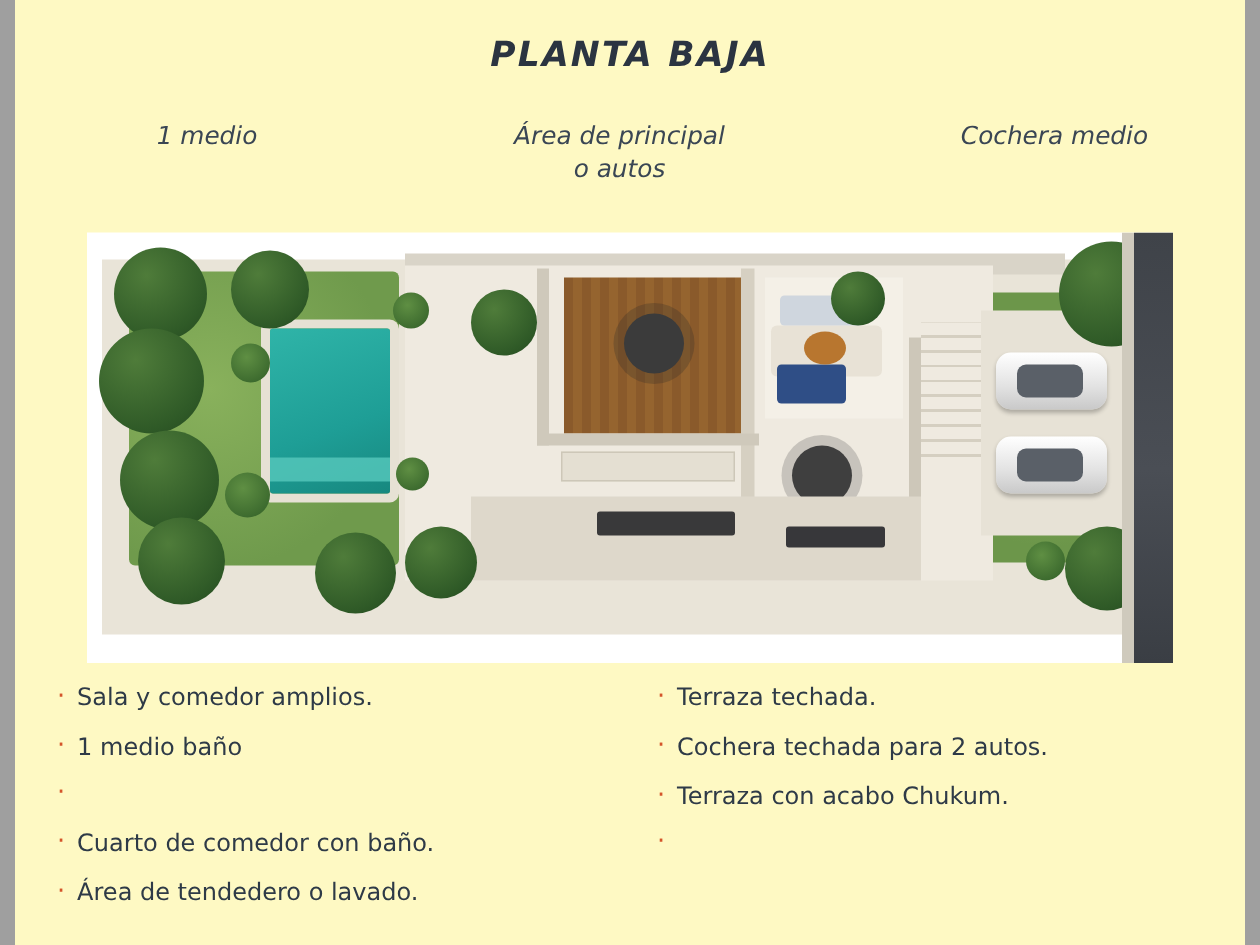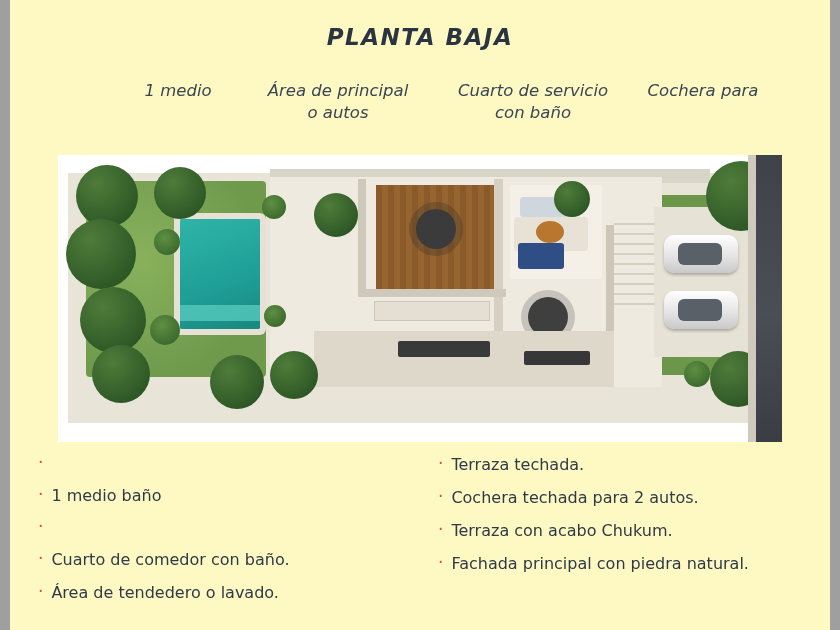--- a/index.html
+++ b/index.html
@@ -47,21 +47,21 @@
     color: #2b3441;
   }
 
   .labels {
     position: absolute;
     top: 80px;
     left: 78px;
     width: 700px;
     display: flex;
     align-items: flex-start;
-    justify-content: flex-end;
+    justify-content: space-between;
   }
   .label {
     font-style: italic;
     font-size: 16.5px;
     line-height: 1.35;
     color: #3a4654;
     text-align: center;
   }
   .label.w1 { width: 120px; }
   .label.w2 { width: 200px; }
@@ -310,26 +310,22 @@
   <div class="title">PLANTA BAJA</div>
 
   <div class="labels">
     <div class="label w1">
       <div>1 medio</div>
     </div>
     <div class="label w2">
       <div>Área de principal</div>
       <div>o autos</div>
     </div>
-    <div class="label w3">
-      <div>Cuarto de servicio</div>
-      <div>con baño</div>
-    </div>
     <div class="label w4">
-      <div>Cochera para</div>
+      <div>Cochera medio</div>
     </div>
   </div>
 
   <div class="plan">
     <div class="plan-inner">
       <div class="lot"></div>
       <div class="grass g-left"></div>
       <div class="grass g-right"></div>
 
       <div class="pool"></div>
@@ -386,20 +382,21 @@
 
       <div class="street-edge"></div>
       <div class="street"></div>
     </div>
   </div>
 
   <div class="features">
     <div class="col col-left">
       <div class="feat">
         <span class="bullet">·</span>
+        <span class="feat-text">Sala y comedor amplios.</span>
       </div>
       <div class="feat">
         <span class="bullet">·</span>
         <span class="feat-text">1 medio baño</span>
       </div>
       <div class="feat">
         <span class="bullet">·</span>
       </div>
       <div class="feat">
         <span class="bullet">·</span>
@@ -418,18 +415,17 @@
       <div class="feat">
         <span class="bullet">·</span>
         <span class="feat-text">Cochera techada para 2 autos.</span>
       </div>
       <div class="feat">
         <span class="bullet">·</span>
         <span class="feat-text">Terraza con acabo Chukum.</span>
       </div>
       <div class="feat">
         <span class="bullet">·</span>
-        <span class="feat-text">Fachada principal con piedra natural.</span>
       </div>
     </div>
   </div>
 
 </div>
 
 </body></html>

